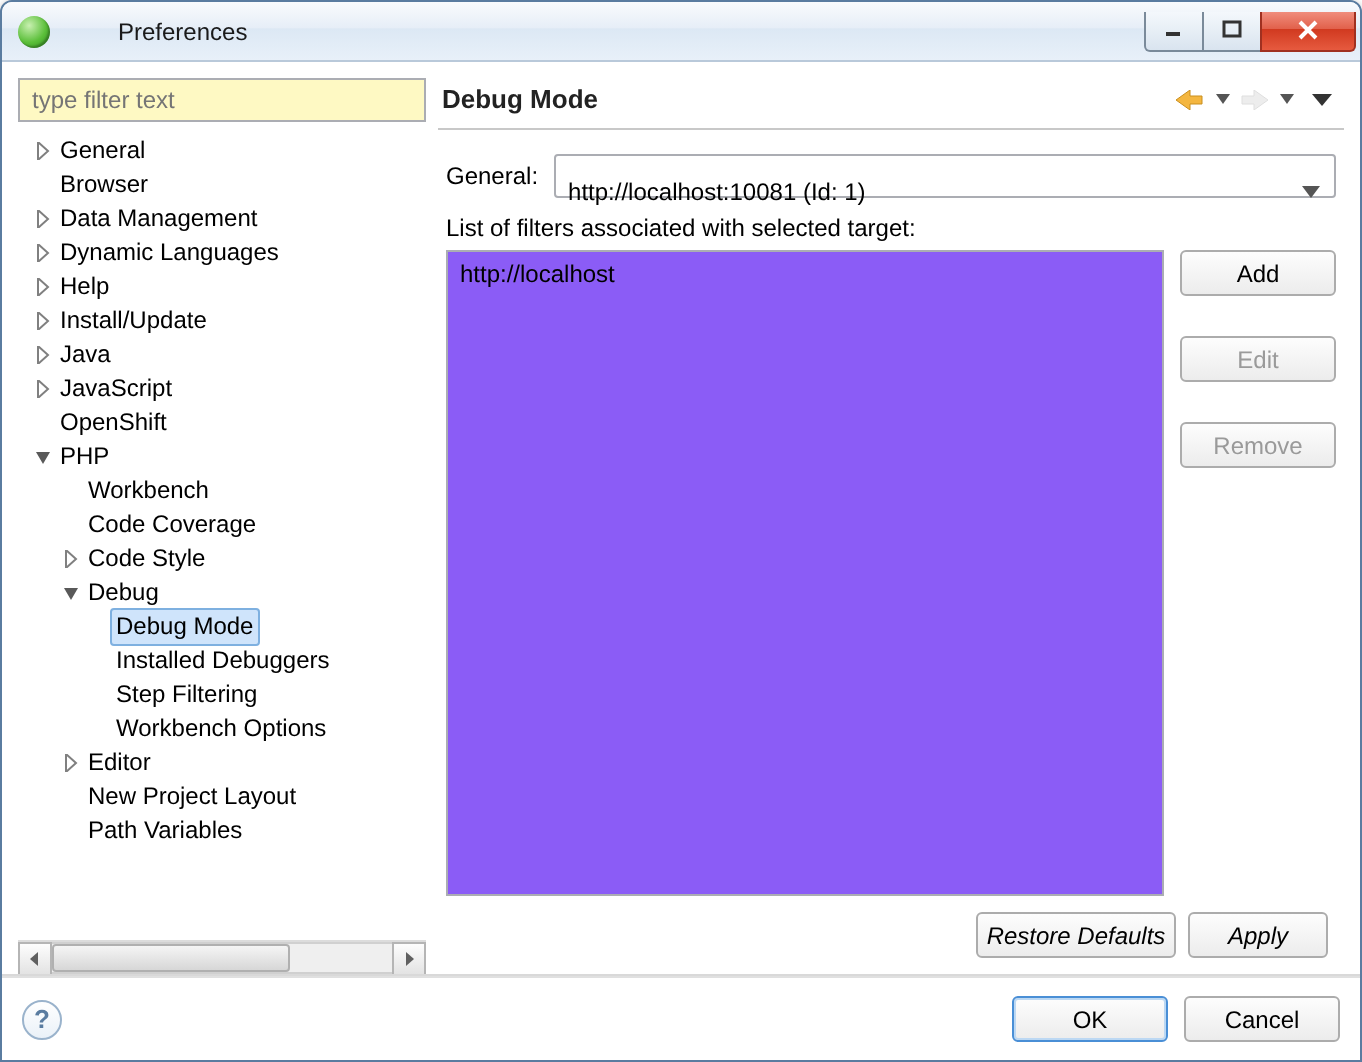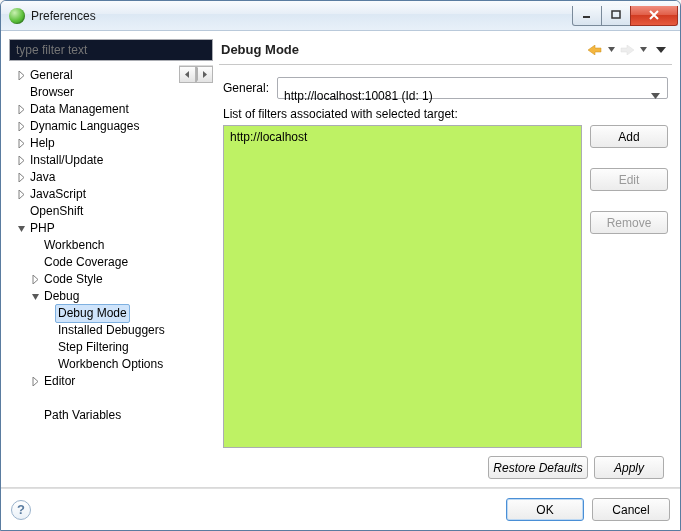--- a/index.html
+++ b/index.html
@@ -16,20 +16,21 @@
     overflow: hidden;
   }
 
   
   .titlebar {
     height: 30px;
     background: linear-gradient(to bottom, #f9fbfd 0%, #e6eef7 45%, #dce8f4 46%, #e8f0f9 100%);
     border-bottom: 1px solid #b9c9da;
     display: flex; align-items: center;
     padding: 0 2px 0 8px;
+    gap: 28px;
   }
   .titlebar .app-icon {
     width: 16px; height: 16px; border-radius: 50%;
     background: radial-gradient(circle at 35% 30%, #c8f0b0 0%, #5bbf3a 55%, #2f8f1f 100%);
     box-shadow: inset -1px -1px 1px rgba(0,0,0,0.25);
     margin-right: 6px;
   }
   .titlebar .title-text { color: #1a1a1a; }
   .titlebar .spacer { flex: 1; }
   .win-btns { display: flex; gap: 0; }
@@ -54,27 +55,27 @@
   .body {
     flex: 1; display: flex; padding: 8px 8px 0 8px; gap: 6px; min-height: 0;
   }
 
   
   .left-pane {
     width: 204px; display: flex; flex-direction: column;
   }
   .filter-input {
     height: 22px; border: 1px solid #abadb3;
-    background: #0f172a; color: #888;
+    background: #fef9c3; color: #888;
     padding: 2px 6px; outline: none;
   }
   .tree-wrap {
     flex: 1; margin-top: 4px; border: none;
     overflow: hidden; position: relative;
-    display: flex; flex-direction: row;
+    display: flex; flex-direction: column;
   }
   .tree {
     flex: 1; overflow: hidden;
     padding: 2px 0 0 0;
     line-height: 17px;
   }
   .tree-row {
     display: flex; align-items: center;
     height: 17px;
     padding-left: 6px;
@@ -150,21 +151,21 @@
     padding: 16px 4px 0 6px;
   }
   .target-select .sel-text { color: #000; }
   .target-select .sel-drop { width: 16px; display: flex; justify-content: center; }
 
   .filters-label { margin-bottom: 4px; color: #000; }
 
   .filters-zone { display: flex; gap: 8px; flex: 1; min-height: 0; }
   .filters-list {
     flex: 1; border: 1px solid #abadb3;
-    background: #bef264;
+    background: #8b5cf6;
     padding: 4px 6px;
     overflow: hidden;
   }
   .filters-list .item { height: 16px; }
 
   .side-buttons { width: 78px; display: flex; flex-direction: column; gap: 20px; }
   .btn {
     height: 23px;
     border: 1px solid #acacac; border-radius: 3px;
     background: linear-gradient(to bottom, #fdfdfd, #ececec);
@@ -367,20 +368,21 @@
               <span class="twisty">
                 <svg width="9" height="9">
                   <path d="M2 0 L2 9 L7 4.5 Z" fill="none" stroke="#808080" stroke-width="1"></path>
                 </svg>
               </span>
               <span class="tree-label">Editor</span>
             </div>
             <div class="tree-row">
               <span class="indent"></span>
               <span class="tw-space"></span>
+              <span class="tree-label">New Project Layout</span>
             </div>
             <div class="tree-row">
               <span class="indent"></span>
               <span class="tw-space"></span>
               <span class="tree-label">Path Variables</span>
             </div>
           </div>
         <div class="hscroll">
           <div class="sbtn">
             <svg width="7" height="7">

